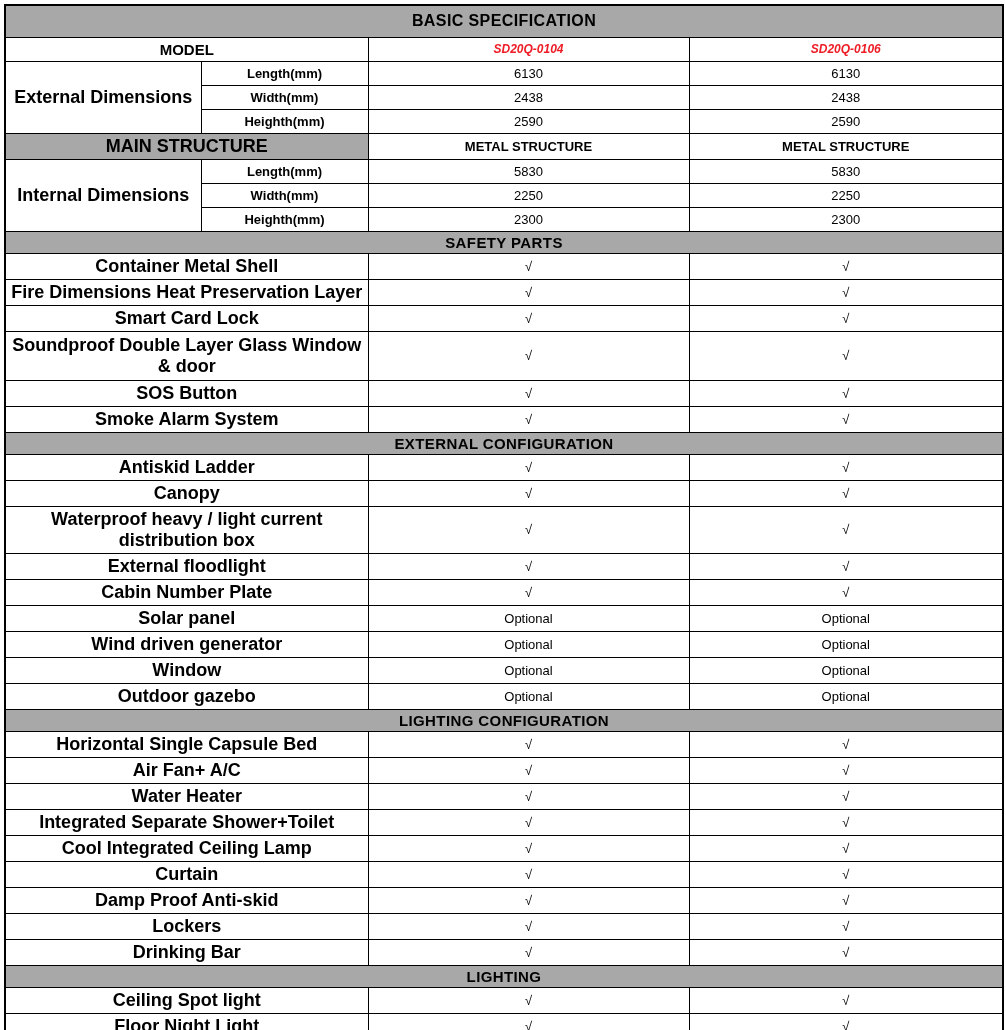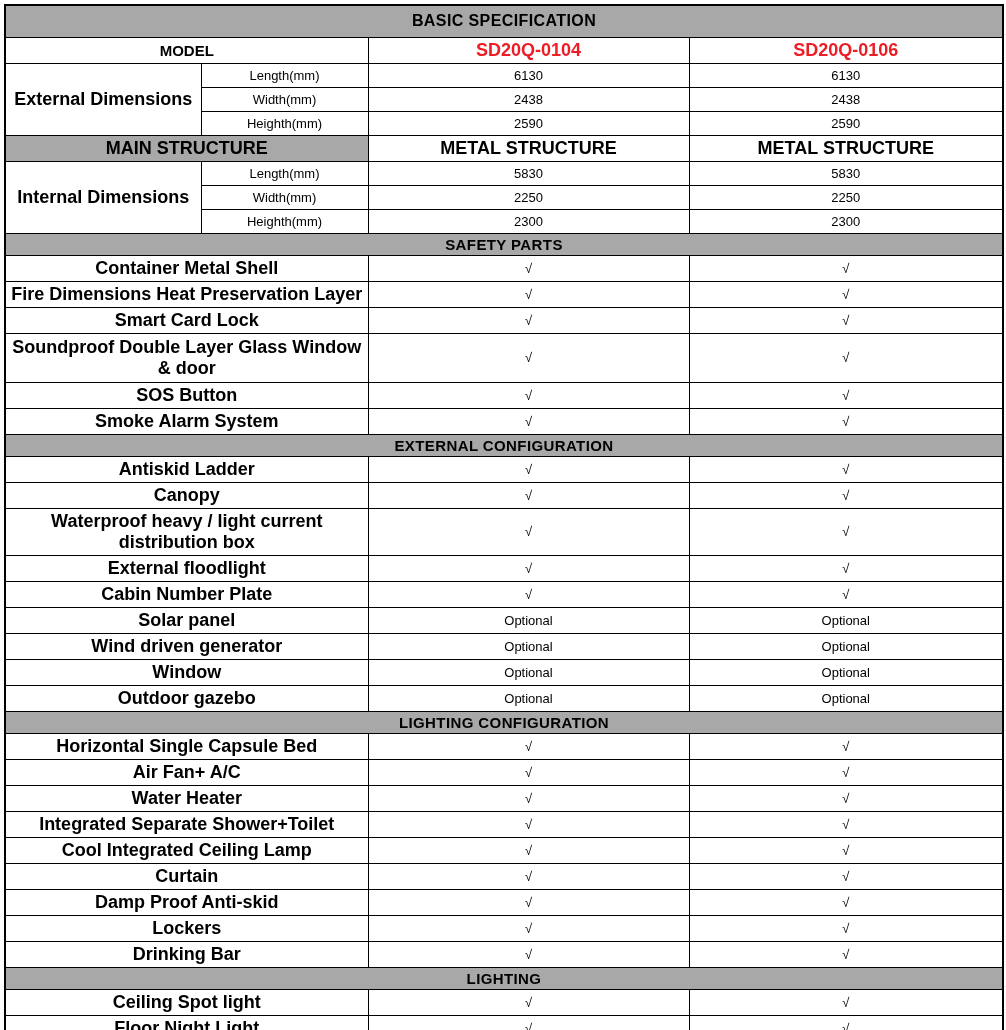--- a/index.html
+++ b/index.html
@@ -53,34 +53,35 @@
     font-size: 18px;
   }
   td.model-label {
     font-weight: bold;
     font-size: 15px;
     margin-left: 34px;
   }
   td.model-val {
     color: var(--red);
     font-weight: bold;
-    font-size: 18px;
+    font-size: 12px;
+    font-style: italic;
   }
   td.sub {
-    font-weight: normal;
+    font-weight: bold;
     font-size: 13px;
     margin-left: 36px;
   }
   td.val {
     font-weight: normal;
     font-size: 13px;
   }
   td.struct-val {
     font-weight: bold;
-    font-size: 18px;
+    font-size: 13px;
   }
   td.gray {
     background: var(--gray);
   }
   tr.tall td {
     height: 49px;
   }
 </style>
 </head>
 <body>

